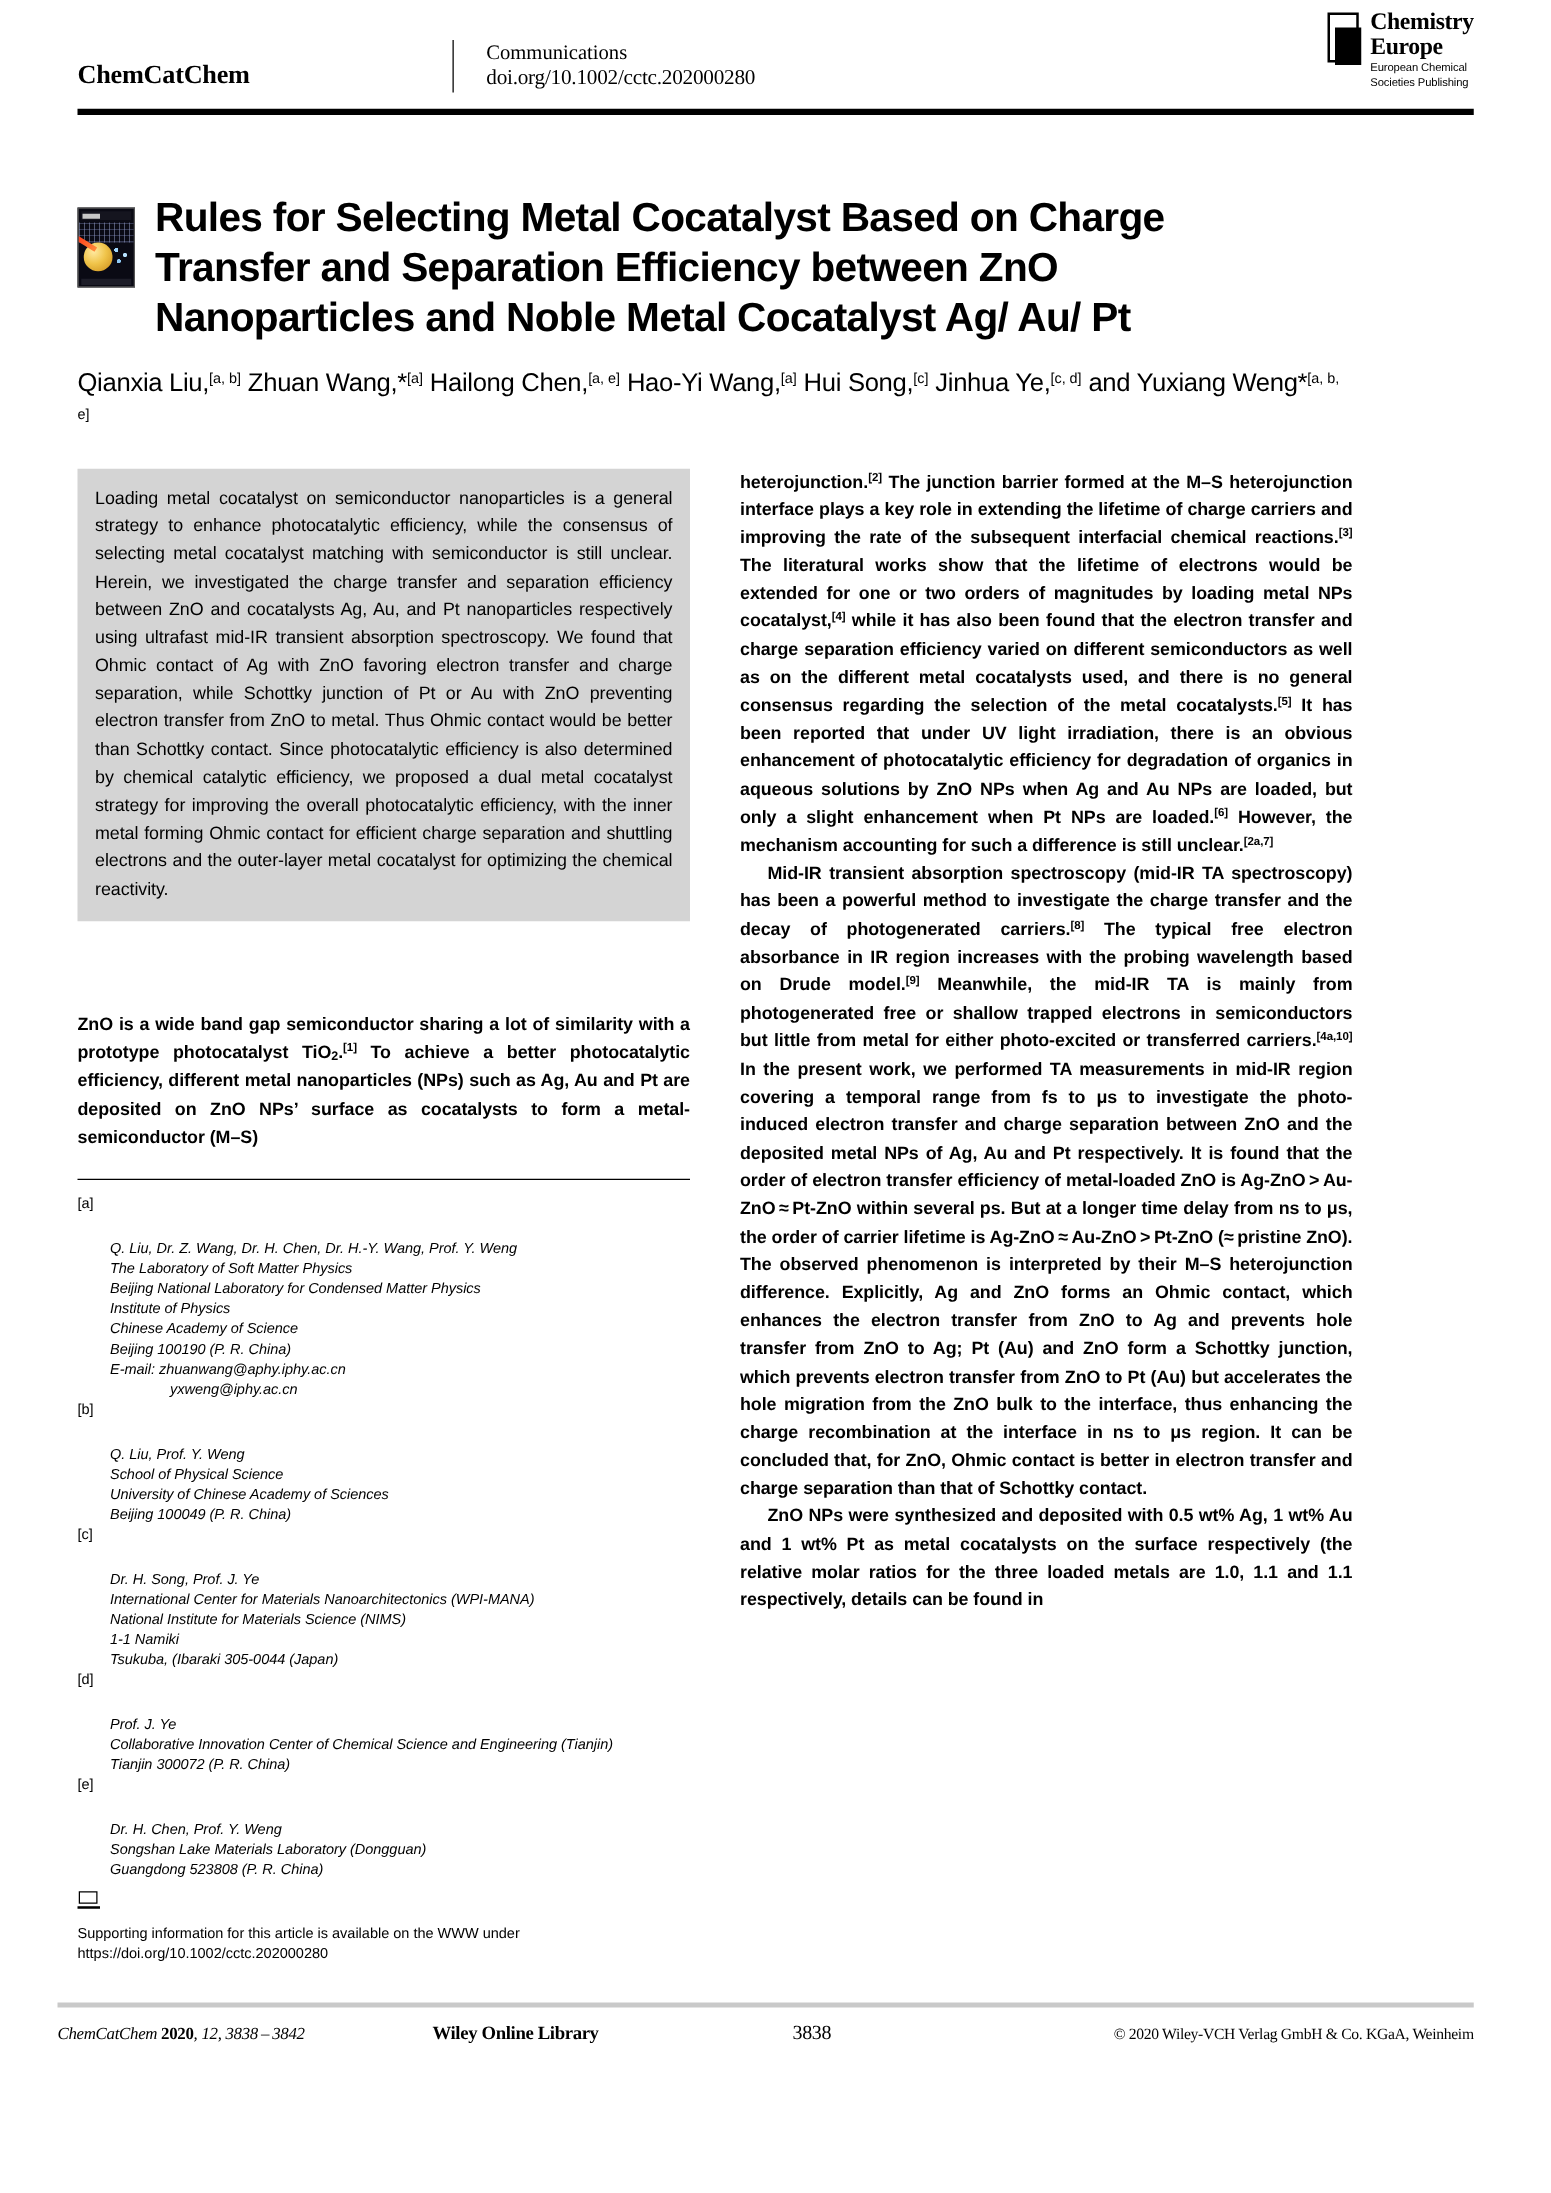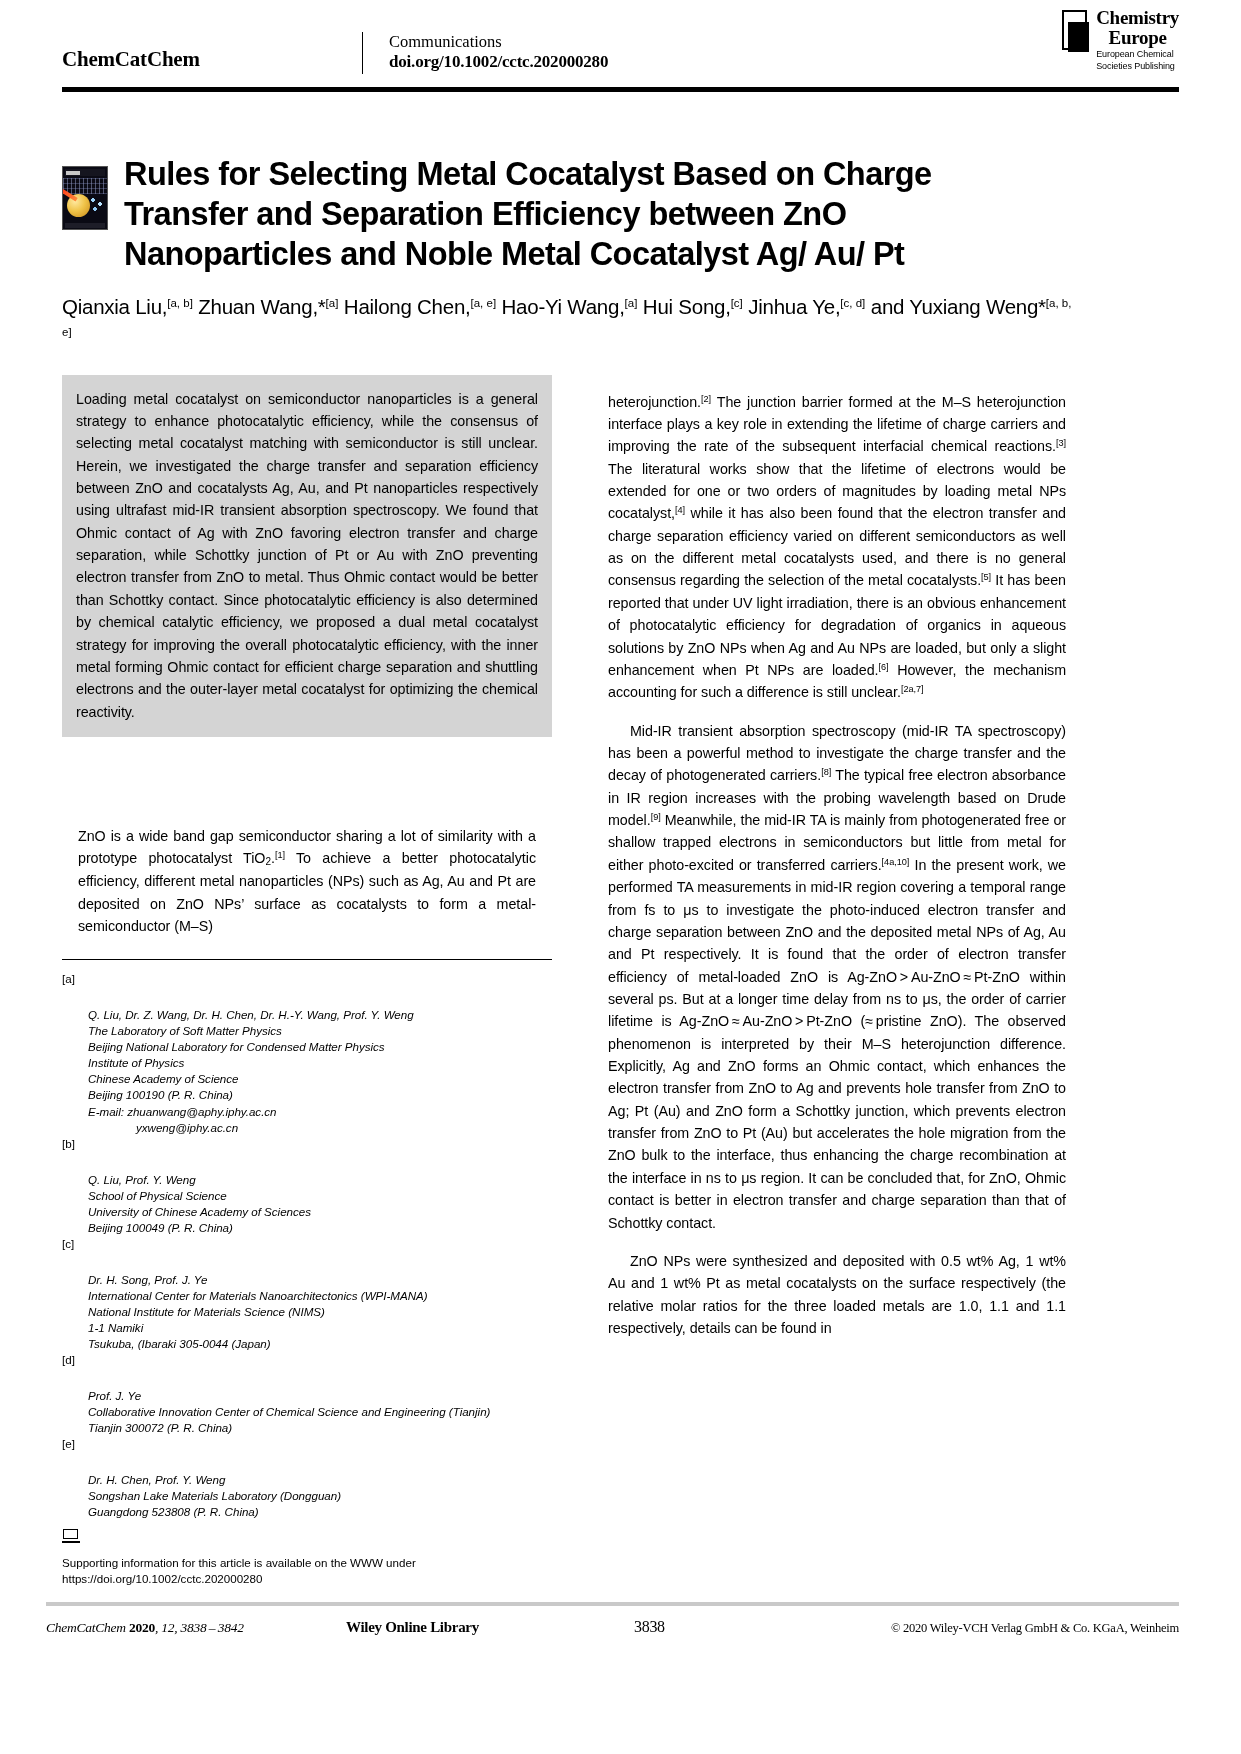--- a/index.html
+++ b/index.html
@@ -38,21 +38,21 @@
     font-family: "Liberation Serif", serif;
     flex: 1;
     line-height: 1.22;
     padding-bottom: 1px;
   }
   .header-mid .comm {
     font-size: 16.5px;
   }
   .header-mid .doi {
     font-size: 17px;
-    font-weight: bold;
+    font-weight: normal;
     letter-spacing: -0.2px;
   }
   .chem-europe {
     display: flex;
     align-items: flex-start;
     gap: 7px;
     padding-bottom: 2px;
   }
   .ce-logo-mark {
     width: 27px;
@@ -74,21 +74,20 @@
     width: 21px;
     height: 30px;
     background: #000;
   }
   .ce-text .l1, .ce-text .l2 {
     font-family: "Liberation Serif", serif;
     font-weight: bold;
     font-size: 19px;
     line-height: 1.03;
     letter-spacing: -0.3px;
-    text-align: center;
   }
   .ce-text .l3, .ce-text .l4 {
     font-size: 9px;
     line-height: 1.25;
     letter-spacing: -0.1px;
     margin-top: 1px;
   }
   .header-rule {
     height: 5px;
     background: #000;
@@ -191,21 +190,22 @@
     text-align: justify;
     letter-spacing: -0.05px;
     box-sizing: border-box;
   }
 
   p.body-text {
     font-size: 14.3px;
     line-height: 1.565;
     text-align: justify;
     letter-spacing: -0.05px;
-    margin: 16px;
+    margin: 0;
+    font-weight: bold;
   }
   p.body-text.indent {
     text-indent: 22px;
   }
   .gap-after-abstract { height: 72px; }
   sup.ref {
     font-size: 9.2px;
     vertical-align: 0.55em;
   }
   sub.sb {

